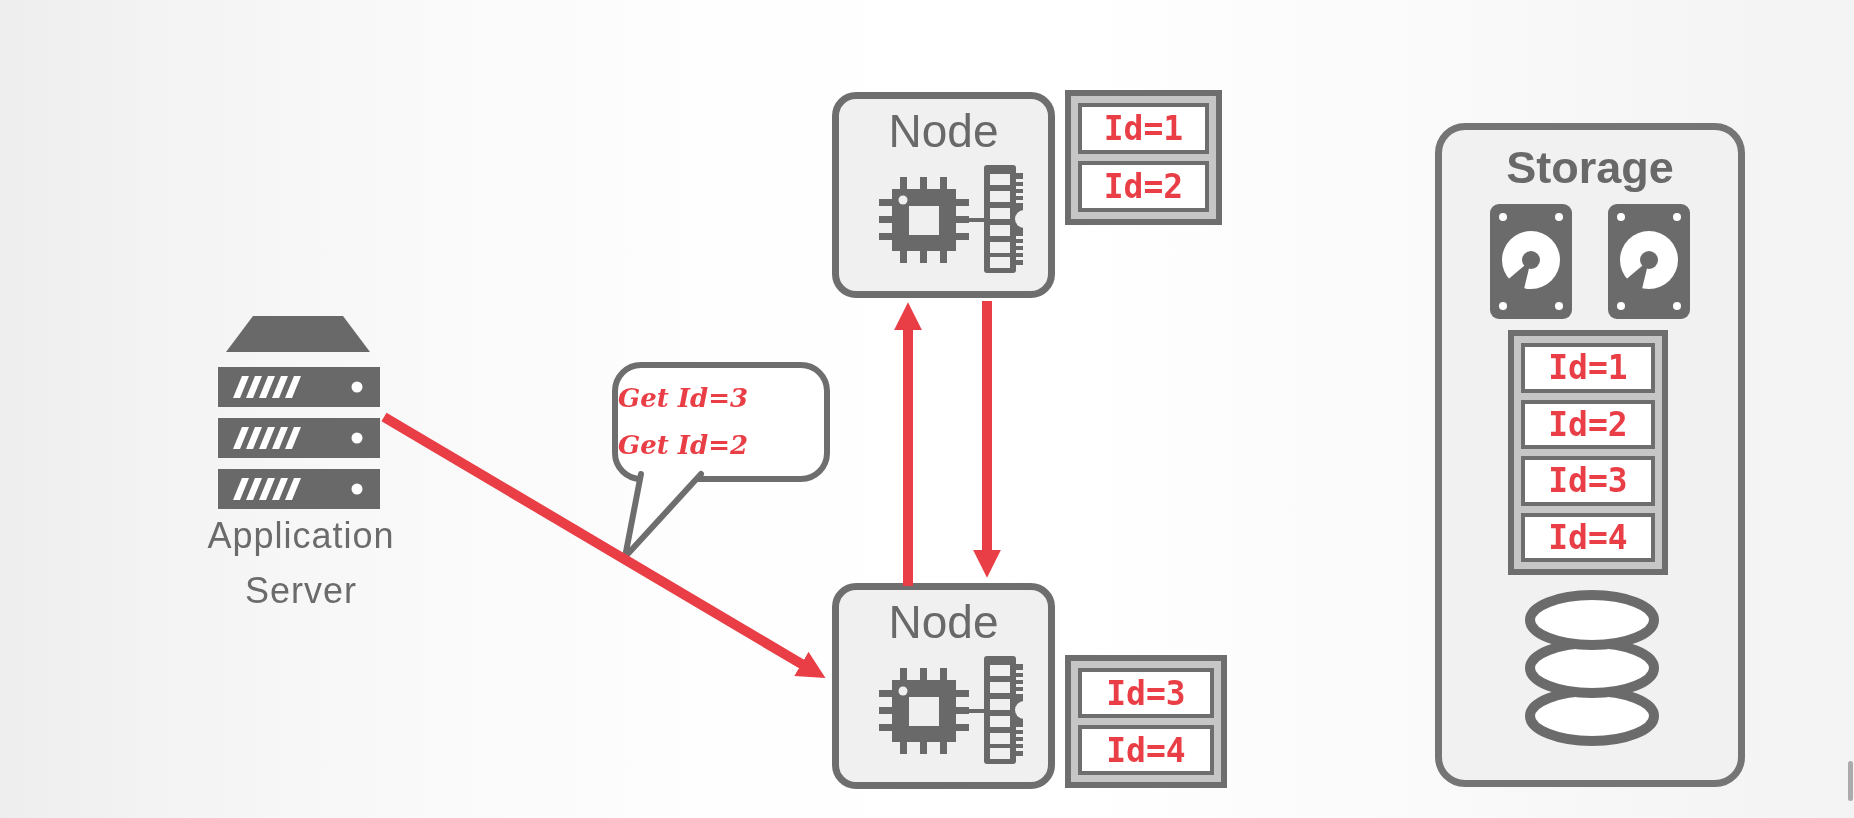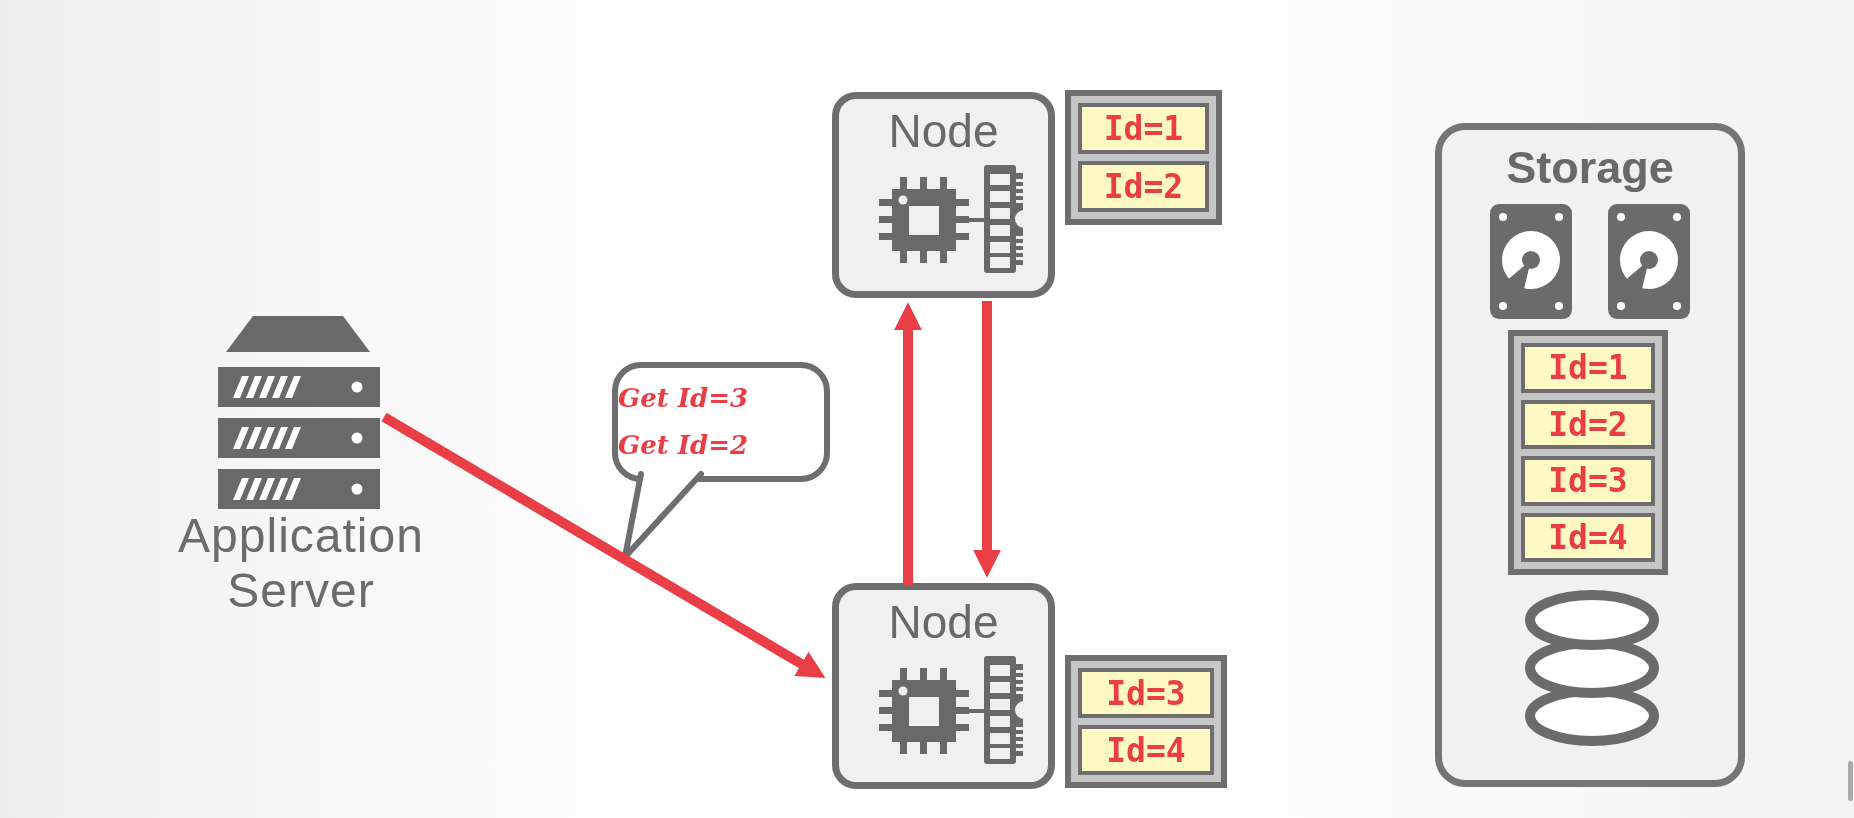--- a/index.html
+++ b/index.html
@@ -17,37 +17,37 @@
   }
   .node-title{font-weight:normal;font-size:46px;color:#696969;margin-top:6px;line-height:52px;}
   .node-icons{display:block;margin:2px auto 0 auto;}
 
   
   .id-panel{
     box-sizing:border-box;background:#c6c6c6;border:6px solid #6e6e6e;
     padding:7px;display:flex;flex-direction:column;gap:7px;z-index:1;
   }
   .id-chip{
-    background:#fef9c3;border:4px solid #6e6e6e;box-sizing:border-box;flex:1;
+    background:#ffffff;border:4px solid #6e6e6e;box-sizing:border-box;flex:1;
     display:flex;align-items:center;justify-content:center;
     font-family:"DejaVu Sans Mono",monospace;font-weight:bold;font-size:33px;color:#e93e46;
   }
 
   
   .storage-box{
     left:1435px;top:123px;width:310px;height:664px;box-sizing:border-box;
     background:#f1f1f1;border:7px solid #757575;border-radius:30px;z-index:1;
   }
   .storage-title{font-weight:bold;font-size:45px;color:#696969;text-align:center;margin-top:10px;line-height:56px;}
   .hdd-row{display:flex;justify-content:center;gap:36px;margin-top:8px;}
 
   
   .app-label{
     left:118px;top:508px;width:366px;text-align:center;color:#6b6b6b;
-    font-size:48px;line-height:55px;letter-spacing:1px;z-index:1;
+    font-size:36px;line-height:55px;letter-spacing:1px;z-index:1;
   }
 
   
   .overlay{left:0;top:0;z-index:5;pointer-events:none;}
 
   .bubble-text{
     left:618px;top:366px;width:206px;height:112px;z-index:6;
     display:flex;flex-direction:column;align-items:flex-start;justify-content:center;
     font-family:"DejaVu Serif",serif;font-style:italic;font-weight:bold;
     font-size:26px;line-height:47px;color:#e93e46;

